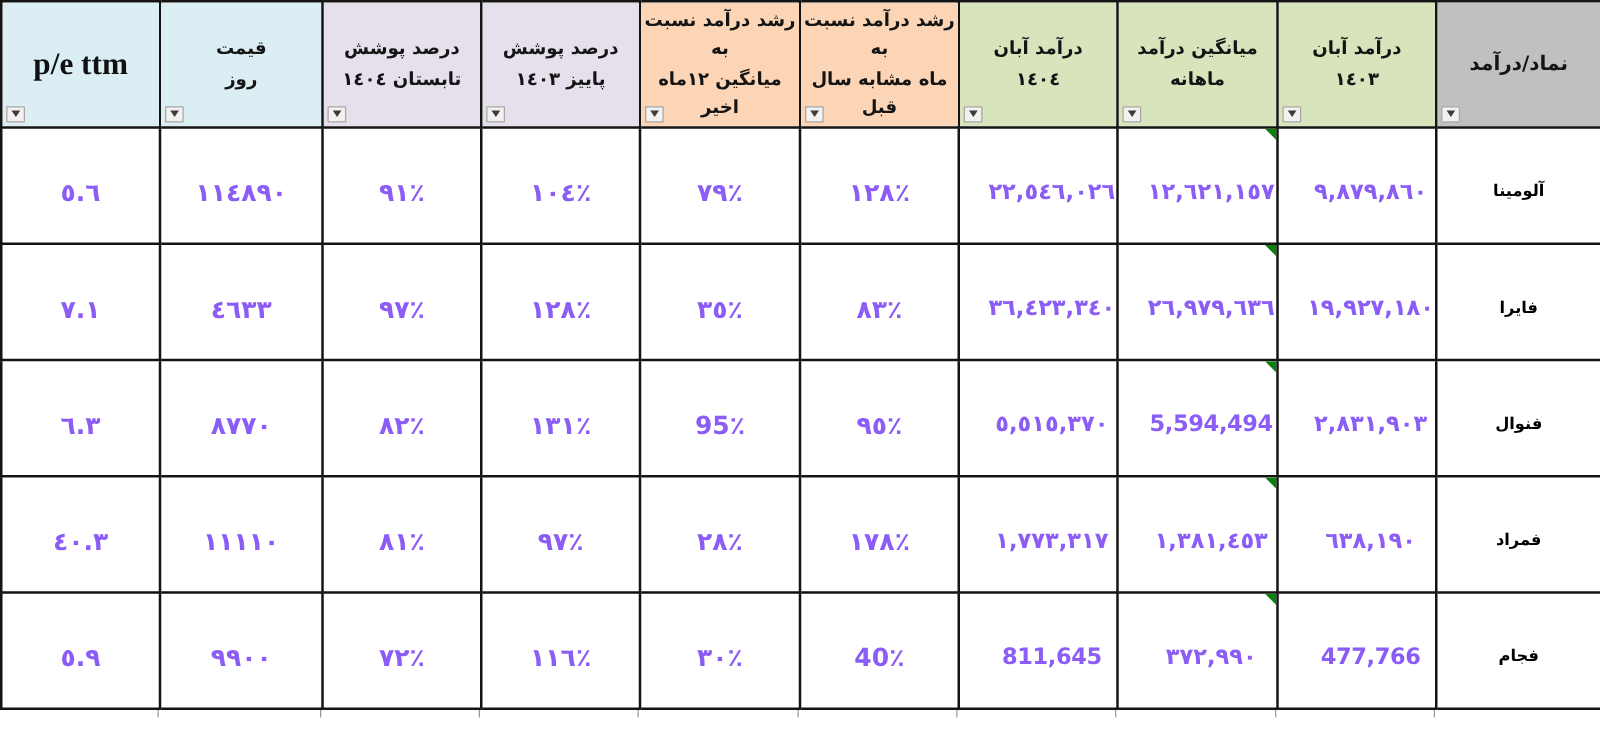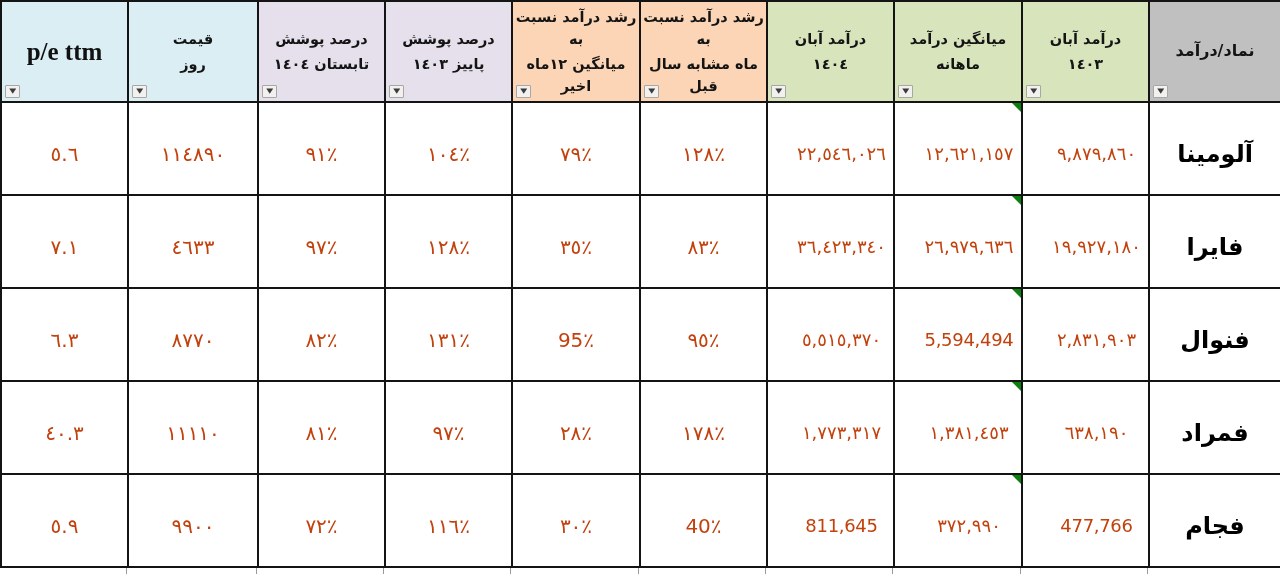--- a/index.html
+++ b/index.html
@@ -13,24 +13,24 @@
   .hdr-lines{display:flex;flex-direction:column;justify-content:space-between;align-items:center;height:100%;gap:2px;}
   .hdr-fa{direction:rtl;font-size:14.5px;line-height:1.55;font-weight:bold;color:#141414;}
   .hdr-en{font-family:"Liberation Serif","DejaVu Serif",serif;font-size:25px;font-weight:bold;color:#111;}
   .hblue{background:#DAEEF3;}
   .hpurple{background:#E5E0EC;}
   .horange{background:#FBD5B5;}
   .hgreen{background:#D7E4BC;}
   .hgray{background:#C0C0C0;}
   .filter-btn{position:absolute;left:3px;bottom:3px;width:15px;height:13px;background:#f2f1f0;border:1px solid #a9a7a3;box-sizing:border-box;display:flex;align-items:center;justify-content:center;cursor:pointer;border-radius:1px;}
   .filter-btn .chev{font-size:7px;line-height:1;color:#3b3b3b;transform:scaleX(1.3);}
-  td.num{font-size:20px;font-weight:normal;color:#c2410c;direction:ltr;}
+  td.num{font-size:20px;font-weight:bold;color:#8b5cf6;direction:ltr;}
   td.num-lg{font-size:18px;letter-spacing:-0.3px;padding-left:22px;}
   td .val{display:inline-block;padding-top:10px;}
-  td.sym{direction:rtl;font-size:24px;font-weight:bold;color:#000;}
+  td.sym{direction:rtl;font-size:13px;font-weight:bold;color:#000;}
   .flag{position:absolute;top:0;right:0;width:0;height:0;border-top:9px solid #0c800c;border-left:9px solid transparent;}
   .bottom-strip{display:flex;height:6px;background:#ffffff;}
   .bottom-strip div{height:6px;box-sizing:border-box;border-right:1px solid #9a9a9a;}
   .bottom-strip div:last-child{border-right:none;}
 </style>
 </head>
 <body>
 
 <div class="sheet">
 <table>

